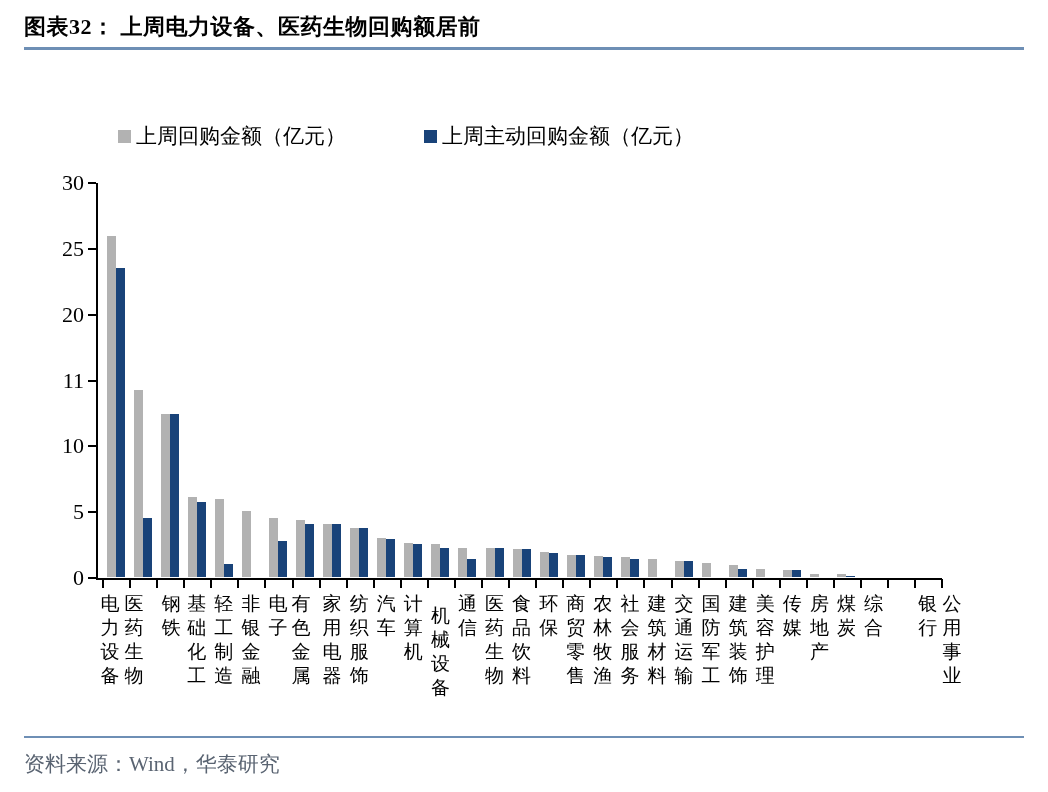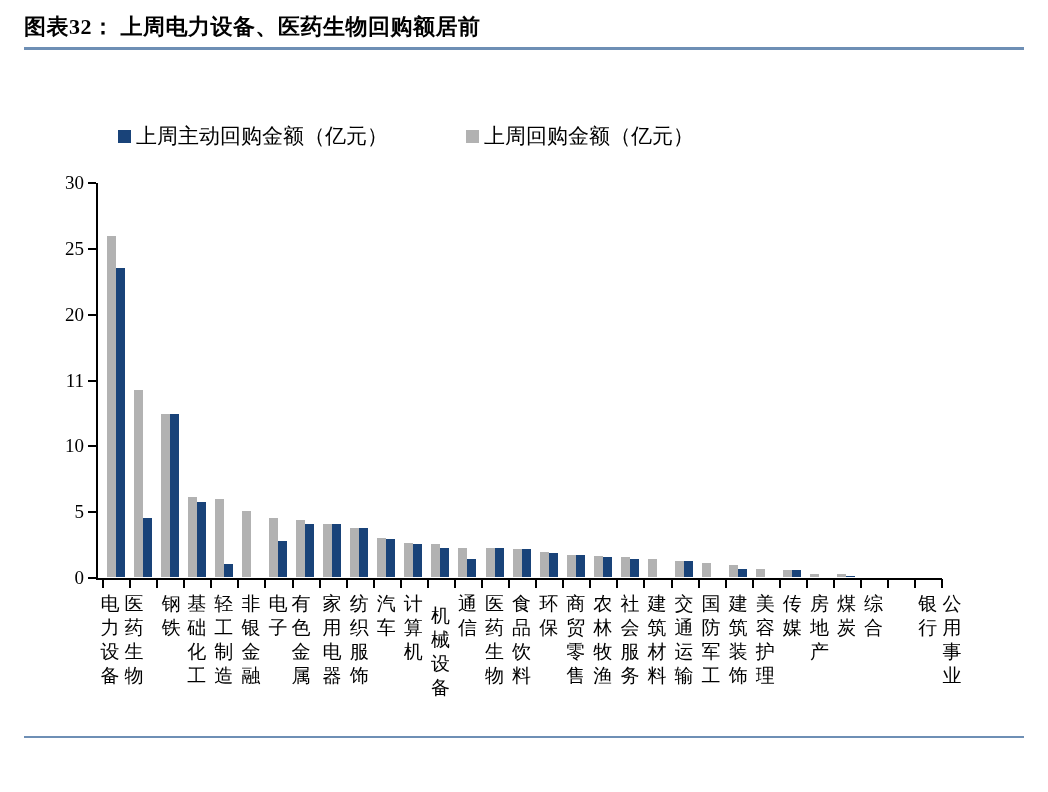--- a/index.html
+++ b/index.html
@@ -96,21 +96,21 @@
     left: -8px;
     width: 8px;
     height: 2px;
     background: #000;
   }
   .y-label {
     position: absolute;
     right: 100%;
     margin-right: 12px;
     transform: translateY(-50%);
-    font-size: 19px;
+    font-size: 22px;
     font-family: "Liberation Serif", "DejaVu Serif", serif;
     white-space: nowrap;
   }
   .y-tick-wrap { position: absolute; left: 0; width: 0; height: 0; }
 
   .x-tick {
     position: absolute;
     top: 396px;
     width: 2px;
     height: 9px;
@@ -175,26 +175,26 @@
 </head>
 <body>
 
 <div id="header">
   <div id="title-text">图表32： 上周电力设备、医药生物回购额居前</div>
   <div id="title-rule"></div>
 </div>
 
 <div id="legend">
     <div class="legend-entry">
+      <span class="legend-swatch" style="background: rgb(178, 178, 178);"></span>
+      <span class="legend-label">上周回购金额（亿元）</span>
+    </div>
+    <div class="legend-entry">
       <span class="legend-swatch" style="background: rgb(25, 67, 121);"></span>
       <span class="legend-label">上周主动回购金额（亿元）</span>
-    </div>
-    <div class="legend-entry">
-      <span class="legend-swatch" style="background: rgb(178, 178, 178);"></span>
-      <span class="legend-label">上周回购金额（亿元）</span>
     </div>
   </div>
 
 <div id="plot-area">
   <div id="axis-vertical"></div>
   <div id="axis-horizontal"></div>
 <div class="y-tick" style="top: 394px;"></div>
     <div class="y-tick-wrap" style="top: 395px;">
       <div class="y-label">0</div>
     </div>
@@ -409,13 +409,14 @@
     <div class="x-cat" style="left: 685.336px;">传媒</div>
     <div class="x-cat" style="left: 712.408px;">房地产</div>
     <div class="x-cat" style="left: 739.48px;">煤炭</div>
     <div class="x-cat" style="left: 766.552px;">综合</div>
     <div class="x-cat" style="left: 805px; margin-left: 40px;">公用事业</div>
     <div class="x-cat" style="left: 820.696px;">银行</div>
   </div>
 
 <div id="footer">
   <div id="footer-rule"></div>
+  <div id="footer-text">资料来源：Wind，华泰研究</div>
 </div>
 
 </body></html>

